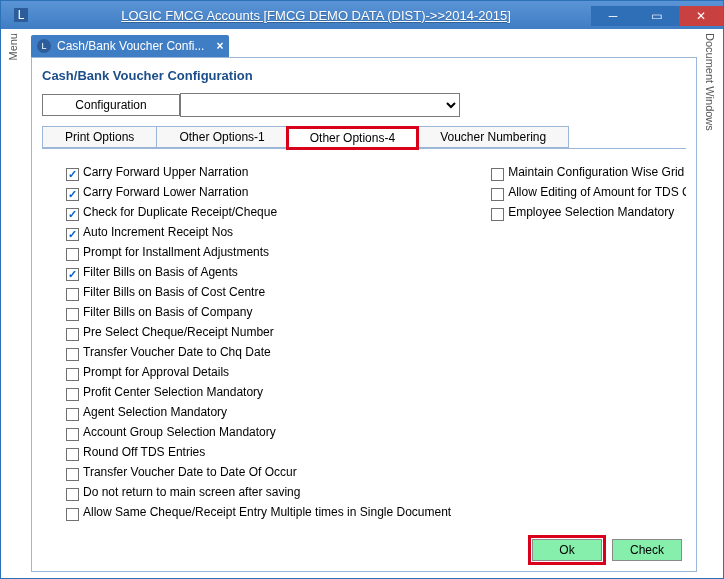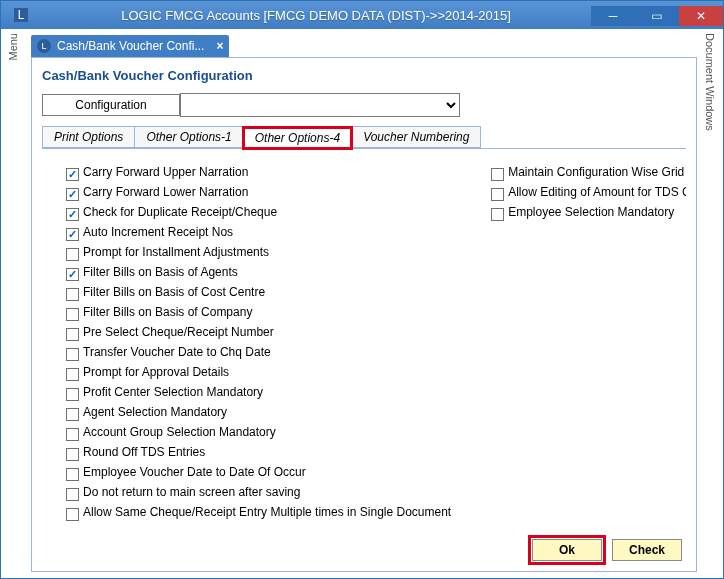--- a/index.html
+++ b/index.html
@@ -3,21 +3,21 @@
 <meta charset="utf-8">
 <style>
   * { box-sizing: border-box; font-family: "Segoe UI", Tahoma, sans-serif; font-size: 12px; }
   html, body { margin: 0; padding: 0; }
   body { width: 724px; height: 579px; background: #fff; overflow: hidden; }
 
   .outer-window { width: 724px; height: 579px; border: 1px solid #2a72b5; background: #fff; position: relative; }
 
   .titlebar { height: 28px; background: linear-gradient(#5a94d6, #3f7dc4); display:flex; align-items:center; color:#fff; }
   .titlebar .tb-icon { width: 40px; display:flex; justify-content:center; align-items:center; }
-  .titlebar .tb-title { flex: 1; text-align:center; color:#fff; font-size:13px; text-shadow: 0 1px 1px rgba(0,0,0,.25);}
+  .titlebar .tb-title { flex: 1; text-align:center; color:#fff; font-size:13px; text-shadow: 0 1px 1px rgba(0,0,0,.25); text-decoration: underline;}
   .titlebar .tb-btns { display:flex; }
   .tb-btn { width: 44px; height: 20px; margin-top:1px; display:flex; align-items:center; justify-content:center; color:#fff; background:#3f7dc4;}
   .tb-btn.min,.tb-btn.max{ background:#2f6fb8;}
   .tb-btn.close { background:#c94040; }
 
   .app-body { position:absolute; top:28px; bottom:0; left:0; right:0; background:#fff; }
 
   .left-rail { position:absolute; left:0; top:4px; width:24px; height:60px; display:flex; justify-content:center; align-items:flex-start; color:#555; }
   .left-rail span { writing-mode: vertical-rl; transform: rotate(180deg); font-size:11px; }
   .right-rail { position:absolute; right:2px; top:4px; width:22px; height:140px; display:flex; justify-content:center; align-items:flex-start; color:#555; }
@@ -30,32 +30,32 @@
   .doc-tab .dt-close { margin-left:12px; font-weight:bold; cursor:pointer; }
 
   .panel { border:1px solid #9bb6d6; background:#fff; height: calc(100% - 22px); position:relative; padding:8px 10px 44px 10px;}
   .panel-title { font-weight:bold; color:#1b4e8a; font-size:13px; padding:2px 0 6px 0; border-bottom:0; }
 
   .config-row { display:flex; align-items:center; margin:4px 0 8px 0; }
   .config-row .cfg-label { width:138px; border:1px solid #7a7a7a; padding:3px 8px; background:#fff; text-align:center;}
   .config-row select { flex:0 0 280px; height:22px; border:1px solid #7a7a7a; background:#fff; padding:11px 4px; }
 
   .tabstrip { display:flex; align-items:flex-end; border-bottom:1px solid #9bb6d6; height:24px; position:relative;}
-  .tab { padding:3px 11px; border:1px solid #9bb6d6; border-bottom:1px solid #fff; margin-right:-1px; background:#fff; position:relative; top:1px; cursor:pointer;font-style:italic;}
+  .tab { padding:3px 22px; border:1px solid #9bb6d6; border-bottom:1px solid #fff; margin-right:-1px; background:#fff; position:relative; top:1px; cursor:pointer;}
   .tab.inactive { background:#f7f7f7; border-bottom:1px solid #9bb6d6; top:0;}
   .tab.highlighted { outline:3px solid #d9001b; outline-offset:-2px; z-index:5;}
 
   .tabpage { padding:14px 4px 0 24px; display:flex; gap:40px; height:calc(100% - 80px); overflow:hidden;}
   .col { display:flex; flex-direction:column; gap:2px; }
   .chk-row { display:flex; align-items:flex-end; gap:4px; line-height:18px; white-space:nowrap;}
   .chk { width:13px; height:13px; border:1px solid #707070; background:#fff; display:inline-flex; align-items:center; justify-content:center; font-size:10px; color:#0066cc; flex-shrink:0;}
   .chk.checked::after { content:"✓"; font-size:11px; line-height:11px; color:#0a62c9; font-weight:bold;}
 
   .btnbar { position:absolute; right:14px; bottom:10px; display:flex; gap:10px; }
-  .btn { min-width:70px; height:22px; border:1px solid #8a8a8a; background:#fef9c3; display:flex; align-items:center; justify-content:center; cursor:pointer;font-weight:bold;}
+  .btn { min-width:70px; height:22px; border:1px solid #8a8a8a; background:#86efac; display:flex; align-items:center; justify-content:center; cursor:pointer;}
   .btn.primary-outline { outline:3px solid #d9001b; outline-offset:1px; }
 
 </style>
 </head>
 <body>
 
 <div class="outer-window">
 
   <div class="titlebar">
     <div class="tb-icon">
@@ -161,21 +161,21 @@
               <div class="chk-row">
                 <span class="chk"></span>
                 <span>Account Group Selection Mandatory</span>
               </div>
               <div class="chk-row">
                 <span class="chk"></span>
                 <span>Round Off TDS Entries</span>
               </div>
               <div class="chk-row">
                 <span class="chk"></span>
-                <span>Employee  Voucher Date to Date Of Occur</span>
+                <span>Transfer  Voucher Date to Date Of Occur</span>
               </div>
               <div class="chk-row">
                 <span class="chk"></span>
                 <span>Do not return to main screen after saving</span>
               </div>
               <div class="chk-row">
                 <span class="chk"></span>
                 <span>Allow Same Cheque/Receipt Entry Multiple times in Single Document</span>
               </div>
             </div>

